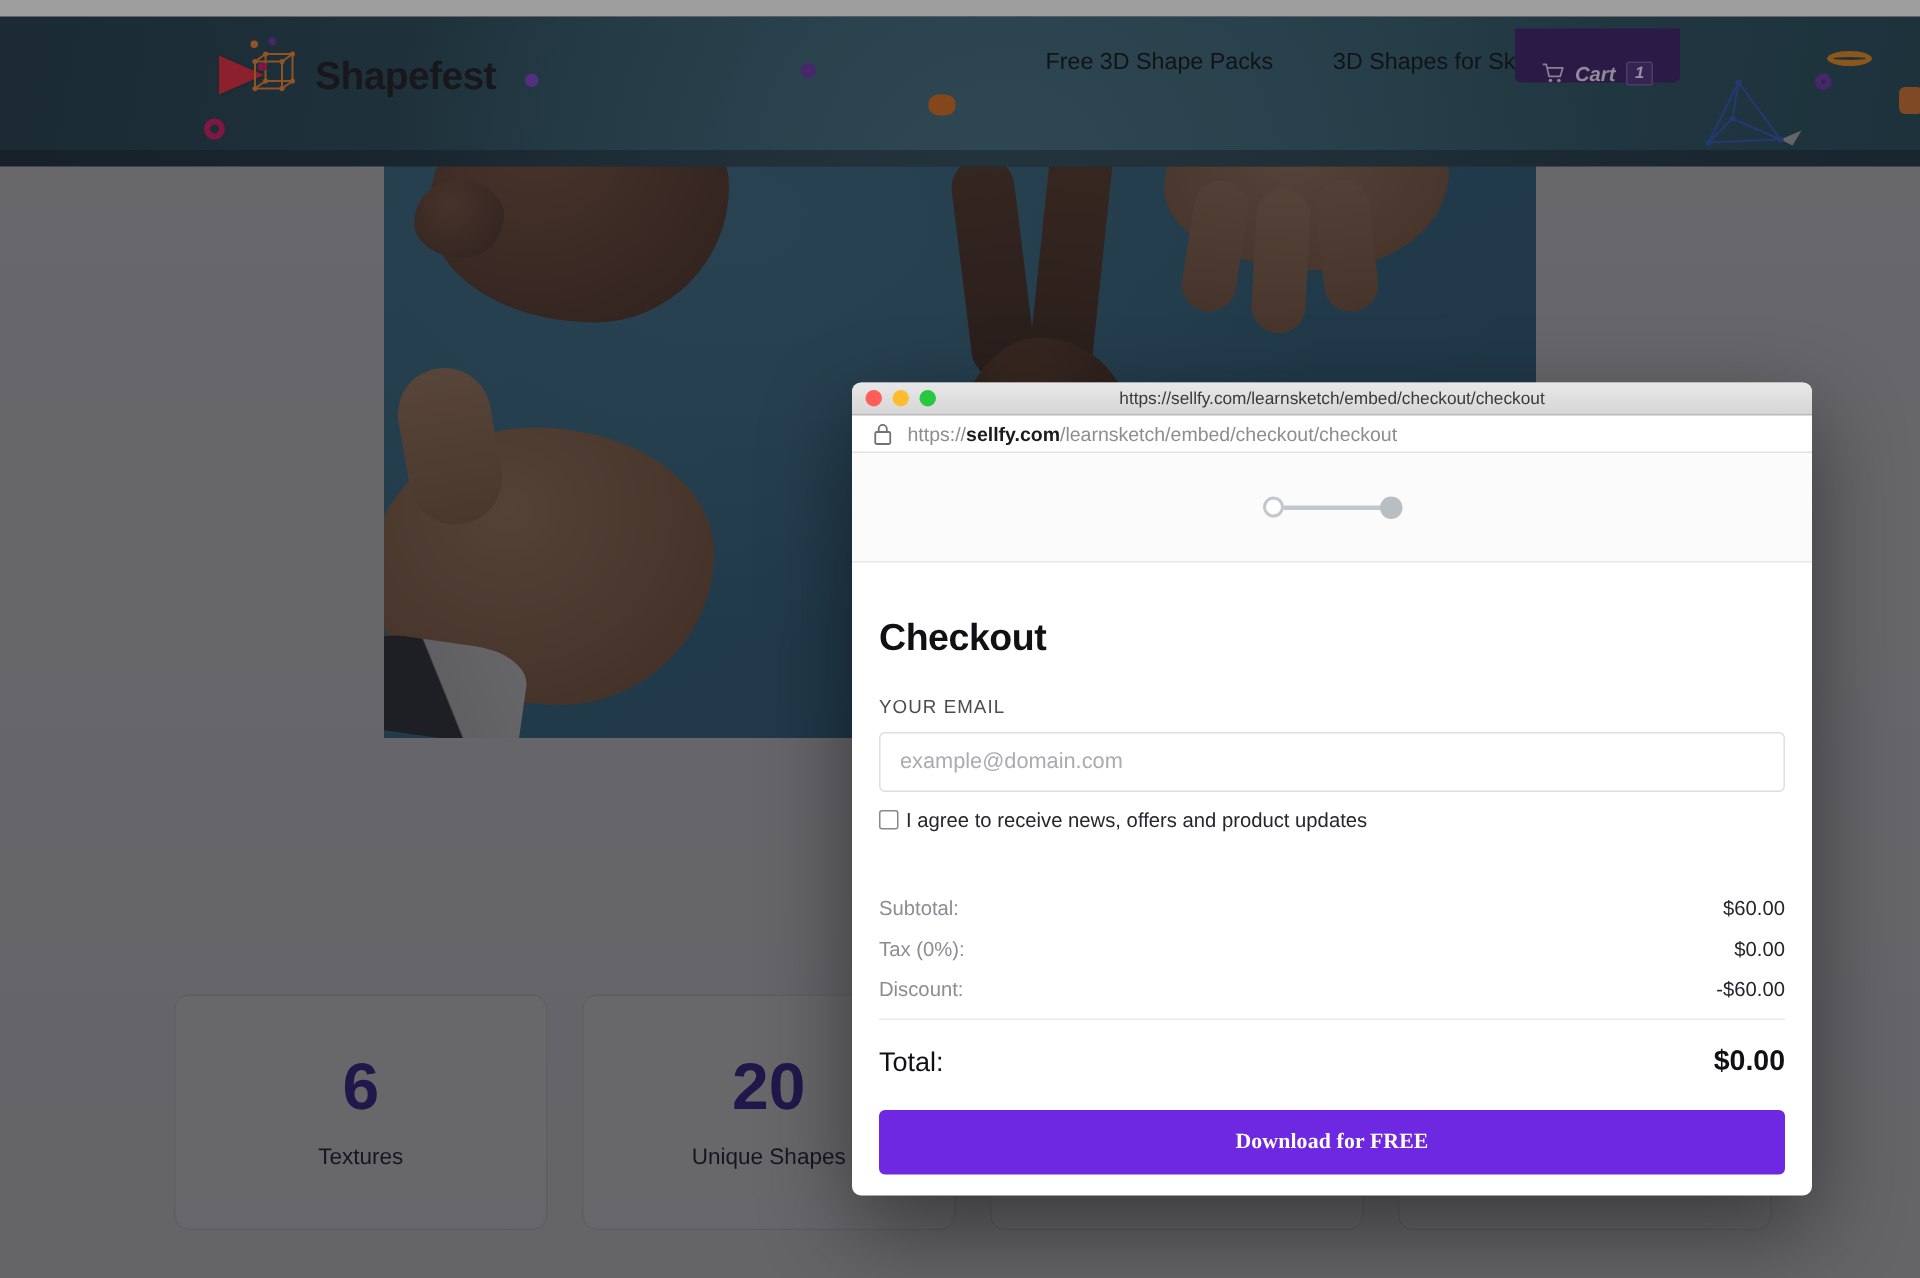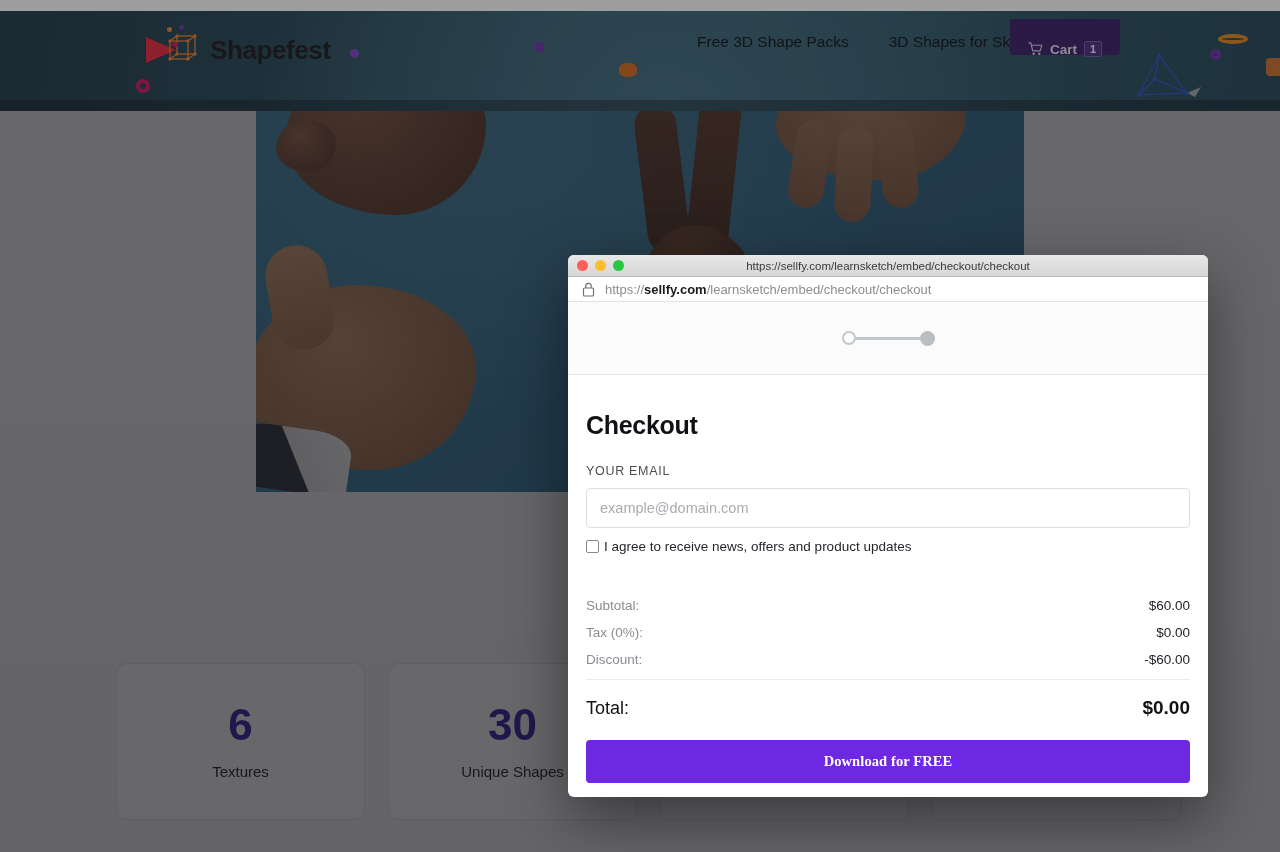--- a/index.html
+++ b/index.html
@@ -52,20 +52,21 @@
     color: #0f1316; font-size: 15.5px; text-decoration: none; white-space: nowrap;
   }
   .cart-btn {
     position: absolute; right: 0px; top: -14px;
     width: 110px; height: 36px;
     background: #3b1e63;
     border-radius: 0 0 4px 4px;
     display: flex; align-items: center; justify-content: center; gap: 7px;
     color: #d9d2e6; font-size: 13.5px; font-weight: 700;
     padding-top: 24px;
+    font-style: italic;
   }
   .cart-badge {
     background: #4b2c75; border: 1px solid #6b55a0;
     color: #e6def5; font-size: 11px; font-weight: 700;
     border-radius: 2px; padding: 1px 5px; line-height: 1.1;
   }
 
   
   .dot { position: absolute; border-radius: 50%; }
   .ring { position: absolute; border-radius: 50%; background: transparent; }
@@ -258,21 +259,21 @@
     </div>
 
     <div class="headline">3,0</div>
 
     <div class="stats">
       <div class="stat-card">
         <div class="stat-num">6</div>
         <div class="stat-label">Textures</div>
       </div>
       <div class="stat-card">
-        <div class="stat-num">30</div>
+        <div class="stat-num">20</div>
         <div class="stat-label">Unique Shapes</div>
       </div>
       <div class="stat-card"></div>
       <div class="stat-card"></div>
     </div>
 
     <div class="site-header">
       <div class="dot" style="left:350px; top:38px; width:9px; height:9px; background:#7b3fbf;"></div>
       <div class="ring" style="left:136px; top:68px; width:14px; height:14px; border:4px solid #c2185b;"></div>
       <div class="ring" style="left:534px; top:31px; width:10px; height:10px; border:4px solid #6a2fa0;"></div>

